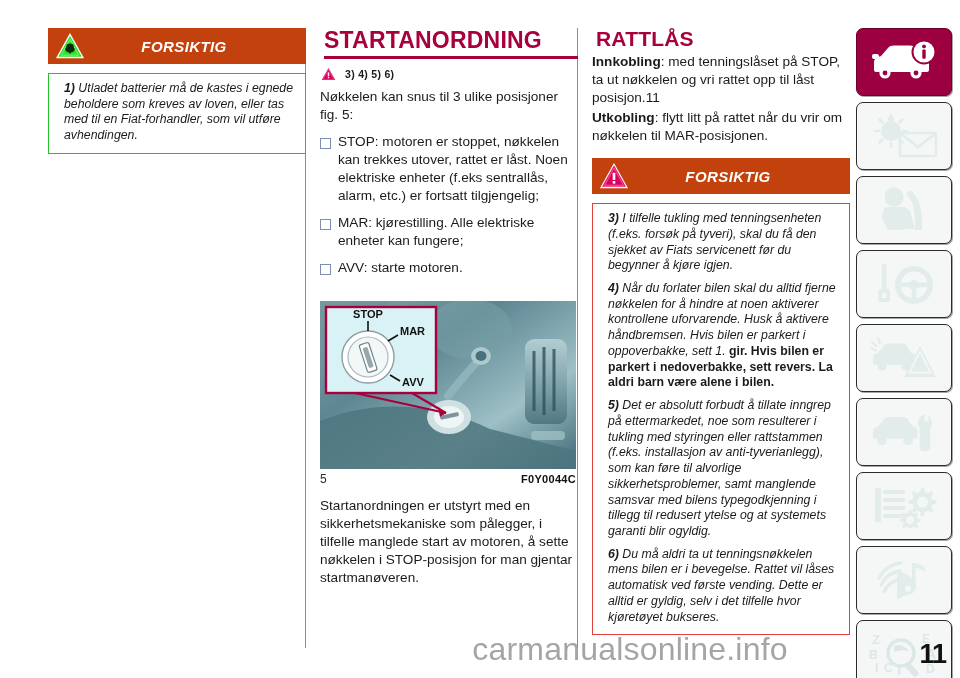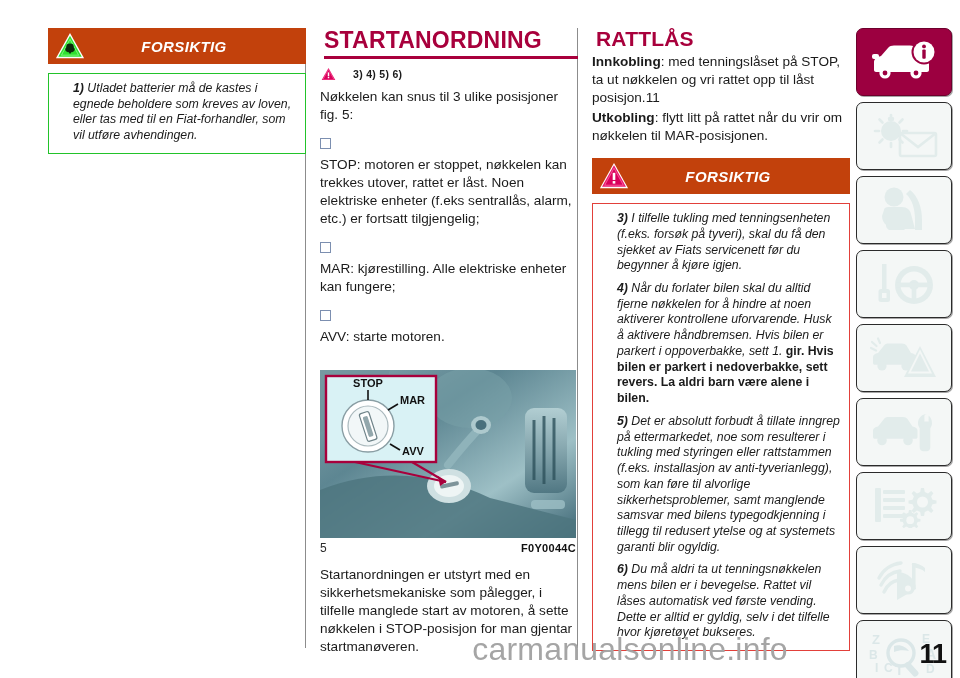--- a/index.html
+++ b/index.html
@@ -87,21 +87,21 @@
   }
 
   
   .note-box {
     border: 1px solid #22c32a;
     padding: 7px 8px 9px 8px;
     box-sizing: border-box;
   }
   .note-box.red { border-color: #e2403a; }
   .note-box p {
-    margin: 0 0 7px 16px;
+    margin: 0 0 7px 7px;
     font-size: 12.3px;
     line-height: 1.28;
     font-style: italic;
     color: #1b1b1b;
   }
   .note-box p:last-child { margin-bottom: 0; }
   .note-box b { font-style: italic; font-weight: bold; }
   .note-box .bold-run { font-style: normal; font-weight: bold; }
 
   
@@ -109,35 +109,34 @@
     font-size: 13.6px;
     line-height: 1.33;
     color: #1b1b1b;
     margin: 0 0 9px 0;
   }
   .body-text b { font-weight: bold; }
 
   .refs-line {
     display: flex;
     align-items: center;
-    gap: 16px;
+    gap: 8px;
     margin: 3px 0 6px 0;
   }
   .refs-line .refs {
     font-size: 10.5px;
     font-weight: bold;
     color: #1b1b1b;
     letter-spacing: 0.3px;
   }
 
   .bullet-item {
     display: flex;
     gap: 7px;
     margin: 0 0 9px 0;
-    flex-direction: column;
   }
   .bullet-item .sq {
     flex: 0 0 auto;
     width: 9px;
     height: 9px;
     border: 1.5px solid #7c8fb0;
     margin-top: 5px;
   }
   .bullet-item .txt {
     font-size: 13.6px;

